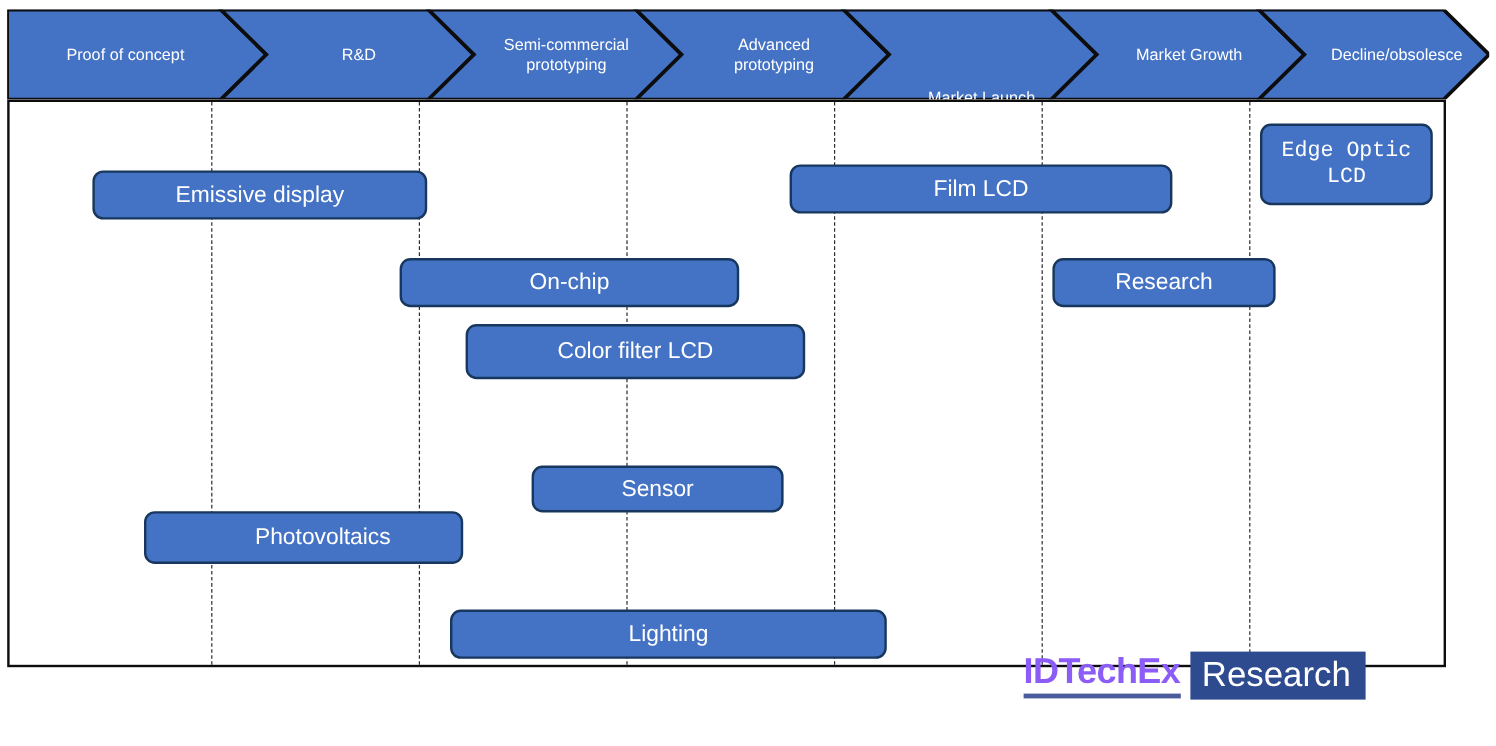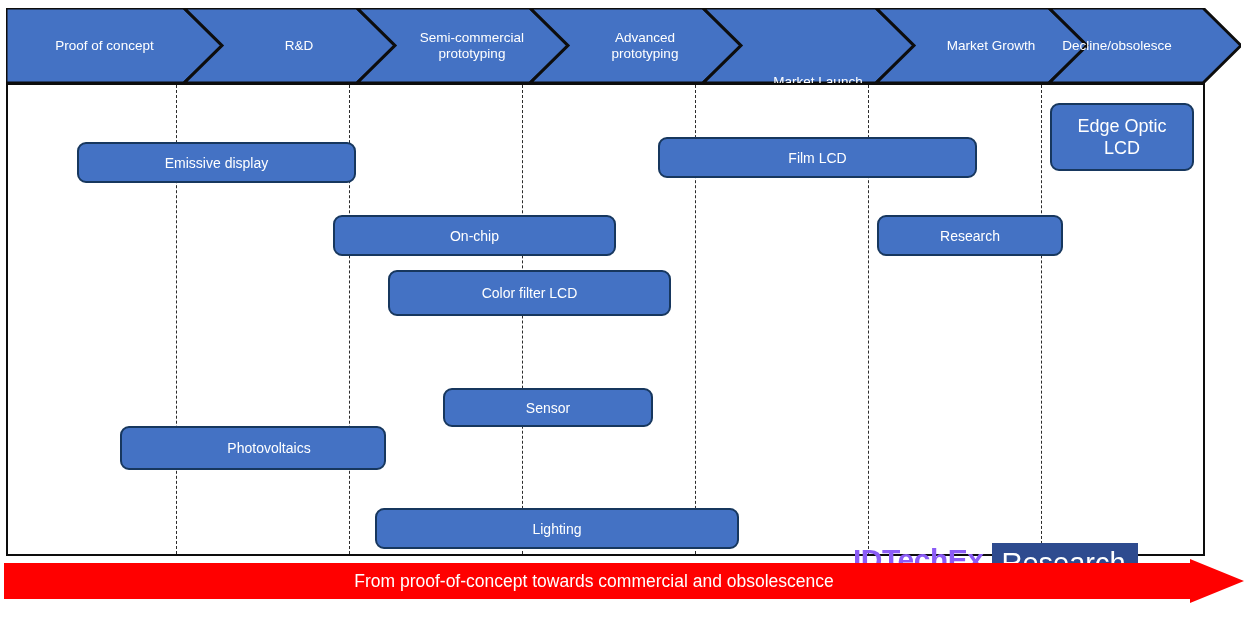--- a/index.html
+++ b/index.html
@@ -39,26 +39,26 @@
 
   
   .bar{
     position:absolute;
     background:#4472C4;
     border:2.2px solid #17375E;
     border-radius:9px;
     color:#ffffff;
     display:flex;align-items:center;justify-content:center;
     text-align:center;
-    font-size:14px;
+    font-size:19px;
     line-height:22px;
     box-sizing:border-box;
     white-space:pre-line;
   }
-  .bar.two-line{font-size:18px;}
+  .bar.two-line{font-size:18px;font-family:Liberation Mono, monospace;}
 
   
   .logo{position:absolute;left:845px;top:458px;height:40px;display:flex;align-items:stretch;}
   .logo-mark{
     display:flex;flex-direction:column;justify-content:center;
     padding-right:8px;
   }
   .logo-word{
     font-family:"Liberation Sans",sans-serif;
     font-weight:bold;
@@ -106,21 +106,21 @@
     </svg>
     <div id="phase-labels">
         <div class="phase-label" style="left: 0px; width: 197px;">Proof of concept</div>
         <div class="phase-label" style="left: 216px; width: 154px;">R&amp;D</div>
         <div class="phase-label" style="left: 389px; width: 154px;">Semi-commercial
 prototyping</div>
         <div class="phase-label" style="left: 562px; width: 154px;">Advanced
 prototyping</div>
         <div class="phase-label" style="left: 735px; width: 154px; margin-top: 36px;">Market Launch</div>
         <div class="phase-label" style="left: 908px; width: 154px;">Market Growth</div>
-        <div class="phase-label" style="left: 1034px; width: 154px;">Decline/obsolesce</div>
+        <div class="phase-label" style="left: 1081px; width: 154px;">Decline/obsolesce</div>
       </div>
   </div>
 
   <div class="plot">
     <div id="gridlines">
         <div class="gridline" style="left: 168px;"></div>
         <div class="gridline" style="left: 341px;"></div>
         <div class="gridline" style="left: 514px;"></div>
         <div class="gridline" style="left: 687px;"></div>
         <div class="gridline" style="left: 860px;"></div>
@@ -141,20 +141,14 @@
 
     <div class="logo">
       <div class="logo-mark">
         <div class="logo-word">IDTechEx</div>
         <div class="logo-rule"></div>
       </div>
       <div class="logo-research">Research</div>
     </div>
   </div>
 
-  <div class="red-arrow">
-    <svg width="1240" height="44">
-      <polygon id="redpoly" points="0,4 1186,4 1186,0 1240,22 1186,44 1186,40 0,40" fill="#FF0000"></polygon>
-    </svg>
-    <div class="red-arrow-label">From proof-of-concept towards commercial and obsolescence</div>
-  </div>
 
 </div>
 
 </body></html>

